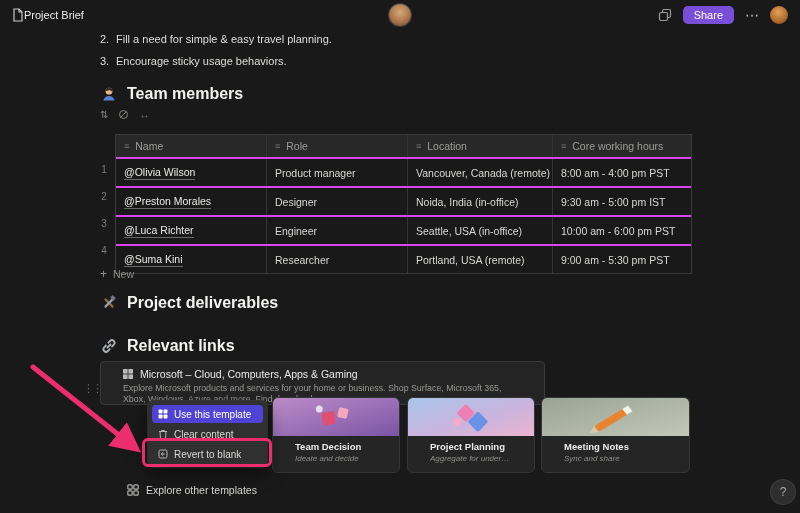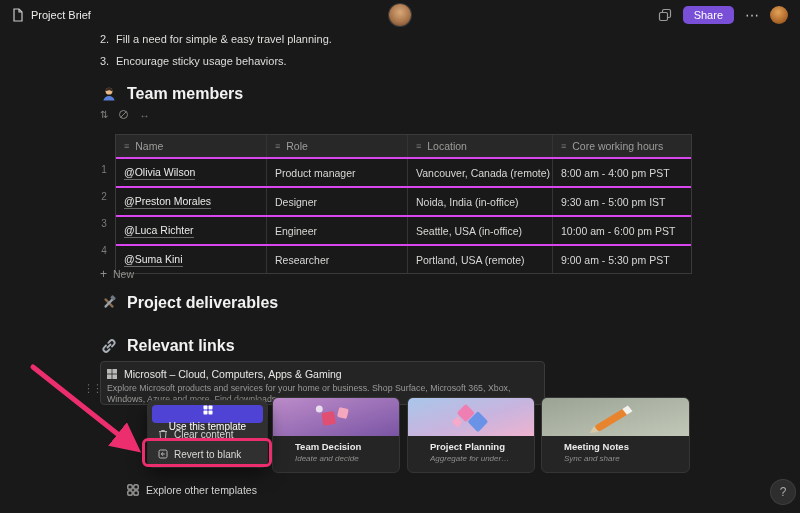--- a/index.html
+++ b/index.html
@@ -1,21 +1,21 @@
 <!DOCTYPE html>
 <html><head>
 <meta charset="utf-8">
 <style>
   html,body{margin:0;padding:0;}
   body{width:800px;height:513px;background:#191919;font-family:"Liberation Sans",sans-serif;overflow:hidden;}
   .stage{position:relative;width:800px;height:513px;overflow:hidden;background:#191919;}
 
   
   .topbar{position:absolute;top:0;left:0;width:800px;height:30px;display:flex;align-items:center;padding:0 12px;box-sizing:border-box;}
-  .tb-left{display:flex;align-items:center;gap:7px;cursor:pointer;}
+  .tb-left{display:flex;align-items:center;cursor:pointer;}
   .tb-title{font-size:11px;color:#ececea;font-weight:500;}
   .tb-center{position:absolute;left:50%;top:4px;transform:translateX(-50%);width:22px;height:22px;border-radius:50%;
     background:radial-gradient(circle at 50% 38%, #d8a878 0%, #a9764c 55%, #5f402a 100%);box-shadow:0 0 0 1px #3c3c3c;cursor:pointer;}
   .tb-right{margin-left:auto;display:flex;align-items:center;gap:11px;justify-content:flex-end;}
   .tb-ic{display:flex;cursor:pointer;}
   .share-btn{background:#7a4fd8;color:#fff;border:none;border-radius:5px;font-size:11px;font-family:inherit;padding:3px 11px;cursor:pointer;}
   .tb-dots{color:#c0c0be;font-size:14px;line-height:1;cursor:pointer;}
   .tb-avatar{width:18px;height:18px;border-radius:50%;cursor:pointer;
     background:radial-gradient(circle at 45% 35%, #e2a258 0%, #b06a2c 60%, #7d4517 100%);}
 
@@ -50,21 +50,21 @@
   .td.name{font-size:10.5px;color:#eaeae8;}
   .td.name .mention{border-bottom:1px solid rgba(255,255,255,0.35);padding-bottom:1px;cursor:pointer;}
   .td.cell{font-size:10.5px;color:#d8d8d5;}
 
   
   .new-row{position:absolute;left:100px;top:268px;display:flex;align-items:center;gap:6px;color:#8f8f8c;font-size:10.5px;cursor:pointer;}
   .plus{font-size:12px;line-height:1;}
 
   
   .bookmark{position:absolute;left:100px;top:361px;width:445px;height:44px;background:#242424;border:1px solid #3a3a3a;border-radius:4px;
-    box-sizing:border-box;padding:6px 6px;overflow:hidden;cursor:pointer;}
+    box-sizing:border-box;padding:6px 22px;overflow:hidden;cursor:pointer;}
   .bm-title-row{display:flex;align-items:center;gap:7px;}
   .bm-title{font-size:10.5px;color:#e8e8e6;}
   .bm-desc{margin-top:3px;font-size:8.8px;line-height:11px;color:#999996;max-height:22px;overflow:hidden;}
 
   
   .drag{position:absolute;left:83px;top:382px;color:#6e6e6a;font-size:11px;letter-spacing:-2px;cursor:grab;}
 
   
   .tcard{position:absolute;top:397px;width:128px;height:76px;border-radius:6px;overflow:hidden;background:#252525;border:1px solid #353535;box-sizing:border-box;cursor:pointer;}
   .tc1{left:272px;}.tc2{left:407px;}.tc3{left:541px;width:149px;}
@@ -72,21 +72,21 @@
   .tc-thumb svg{display:block;width:100%;height:100%;}
   .tc-body{padding:5px 22px;}
   .tc-title{font-size:9.5px;font-weight:700;color:#eaeaea;}
   .tc-sub{margin-top:2px;font-size:8px;color:#8f8f8c;white-space:nowrap;overflow:hidden;text-overflow:ellipsis;font-style:italic;}
 
   
   .cmenu{position:absolute;left:148px;top:401px;width:119px;background:#303030;border-radius:6px;
     box-shadow:0 6px 18px rgba(0,0,0,0.55), 0 0 0 1px #3c3c3c;padding:4px;z-index:10;box-sizing:border-box;}
   .cm-item{height:18px;display:flex;align-items:center;gap:6px;padding:0 6px;border-radius:4px;font-size:10px;color:#d9d9d6;margin-bottom:2px;cursor:pointer;}
   .cm-item:last-child{margin-bottom:0;}
-  .cm-item.primary{background:#4f43d6;color:#fff;flex-direction:column;}
+  .cm-item.primary{background:#4f43d6;color:#fff;}
   .cm-ic{display:flex;flex:none;}
 
   
   .annot{position:absolute;left:142px;top:438px;width:130px;height:29px;border:3px solid #ec2e6e;border-radius:6px;z-index:20;pointer-events:none;box-sizing:border-box;}
   .arrow{position:absolute;left:20px;top:355px;z-index:21;pointer-events:none;}
 
   
   .explore{position:absolute;left:127px;top:484px;display:flex;align-items:center;gap:7px;color:#d4d4d1;font-size:10.5px;cursor:pointer;}
   .help{position:absolute;left:771px;top:480px;width:24px;height:24px;border-radius:50%;background:#2e2e2e;box-shadow:0 0 0 1px #3e3e3e;
     display:flex;align-items:center;justify-content:center;color:#aaaaa8;font-size:12px;cursor:pointer;}

